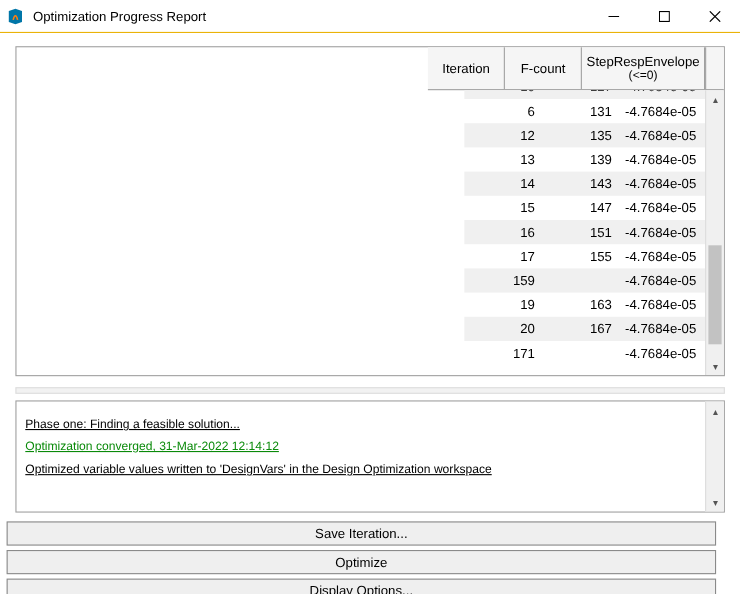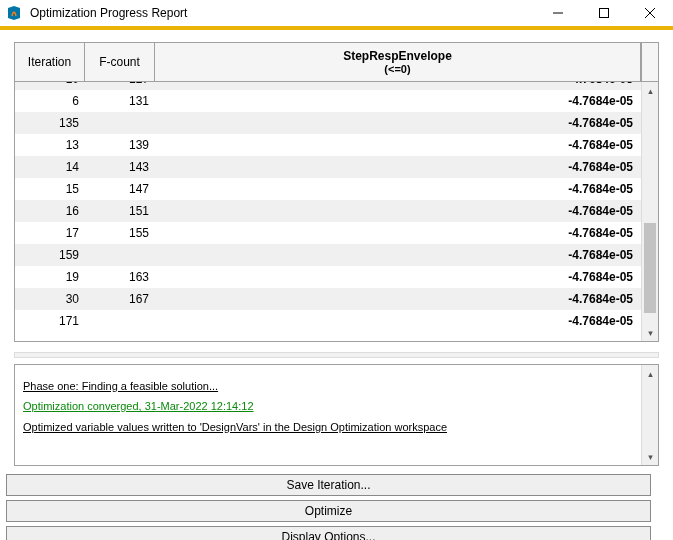--- a/index.html
+++ b/index.html
@@ -14,21 +14,21 @@
     overflow: hidden;
     position: relative;
   }
 
   
   .titlebar {
     height: 30px;
     display: flex;
     align-items: center;
     padding: 0 0 0 6px;
-    border-bottom: 4px solid #eab308;
+    border-bottom: 1px solid #eab308;
     background: #fff;
   }
   .titlebar .app-icon {
     width: 16px; height: 16px;
     margin-right: 8px;
     display: inline-flex;
     align-items: center; justify-content: center;
   }
   .titlebar .title { flex: 1; font-size: 12px; }
   .win-controls { display: flex; height: 100%; }
@@ -46,40 +46,41 @@
   }
 
   
   .table-frame {
     border: 1px solid #a0a0a0;
     background: #fff;
     margin: 6px 8px 0 8px;
     height: 300px;
     display: flex;
     flex-direction: column;
+    align-items: flex-end;
   }
   .thead {
     display: flex;
     border-bottom: 1px solid #a0a0a0;
     background: #f5f5f5;
   }
   .th {
     padding: 6px 4px;
     text-align: center;
     border-right: 1px solid #a0a0a0;
     font-size: 12px;
     display: flex;
     flex-direction: column;
     justify-content: center;
   }
   .th:last-child { border-right: 0; }
   .th .sub { font-size: 11px; }
   .col-iter  { width: 70px; }
   .col-fcnt  { width: 70px; }
-  .col-env   { flex: 1; font-weight: bold; }
+  .col-env   { flex: 1; }
   .col-scroll{ width: 17px; border-left: 1px solid #a0a0a0; }
 
   .tbody-wrap {
     flex: 1;
     display: flex;
     overflow: hidden;
   }
   .tbody {
     flex: 1;
     overflow: hidden;
@@ -224,20 +225,21 @@
               <div class="td col-iter">10</div>
               <div class="td col-fcnt">127</div>
               <div class="td col-env">-4.7684e-05</div>
             </div>
             <div class="tr">
               <div class="td col-iter">6</div>
               <div class="td col-fcnt">131</div>
               <div class="td col-env">-4.7684e-05</div>
             </div>
             <div class="tr even">
+              <div class="td col-iter">12</div>
               <div class="td col-fcnt">135</div>
               <div class="td col-env">-4.7684e-05</div>
             </div>
             <div class="tr">
               <div class="td col-iter">13</div>
               <div class="td col-fcnt">139</div>
               <div class="td col-env">-4.7684e-05</div>
             </div>
             <div class="tr even">
               <div class="td col-iter">14</div>
@@ -262,21 +264,21 @@
             <div class="tr even">
               <div class="td col-fcnt">159</div>
               <div class="td col-env">-4.7684e-05</div>
             </div>
             <div class="tr">
               <div class="td col-iter">19</div>
               <div class="td col-fcnt">163</div>
               <div class="td col-env">-4.7684e-05</div>
             </div>
             <div class="tr even">
-              <div class="td col-iter">30</div>
+              <div class="td col-iter">20</div>
               <div class="td col-fcnt">167</div>
               <div class="td col-env">-4.7684e-05</div>
             </div>
             <div class="tr">
               <div class="td col-fcnt">171</div>
               <div class="td col-env">-4.7684e-05</div>
             </div>
           </div>
         </div>
       <div class="vscroll">

